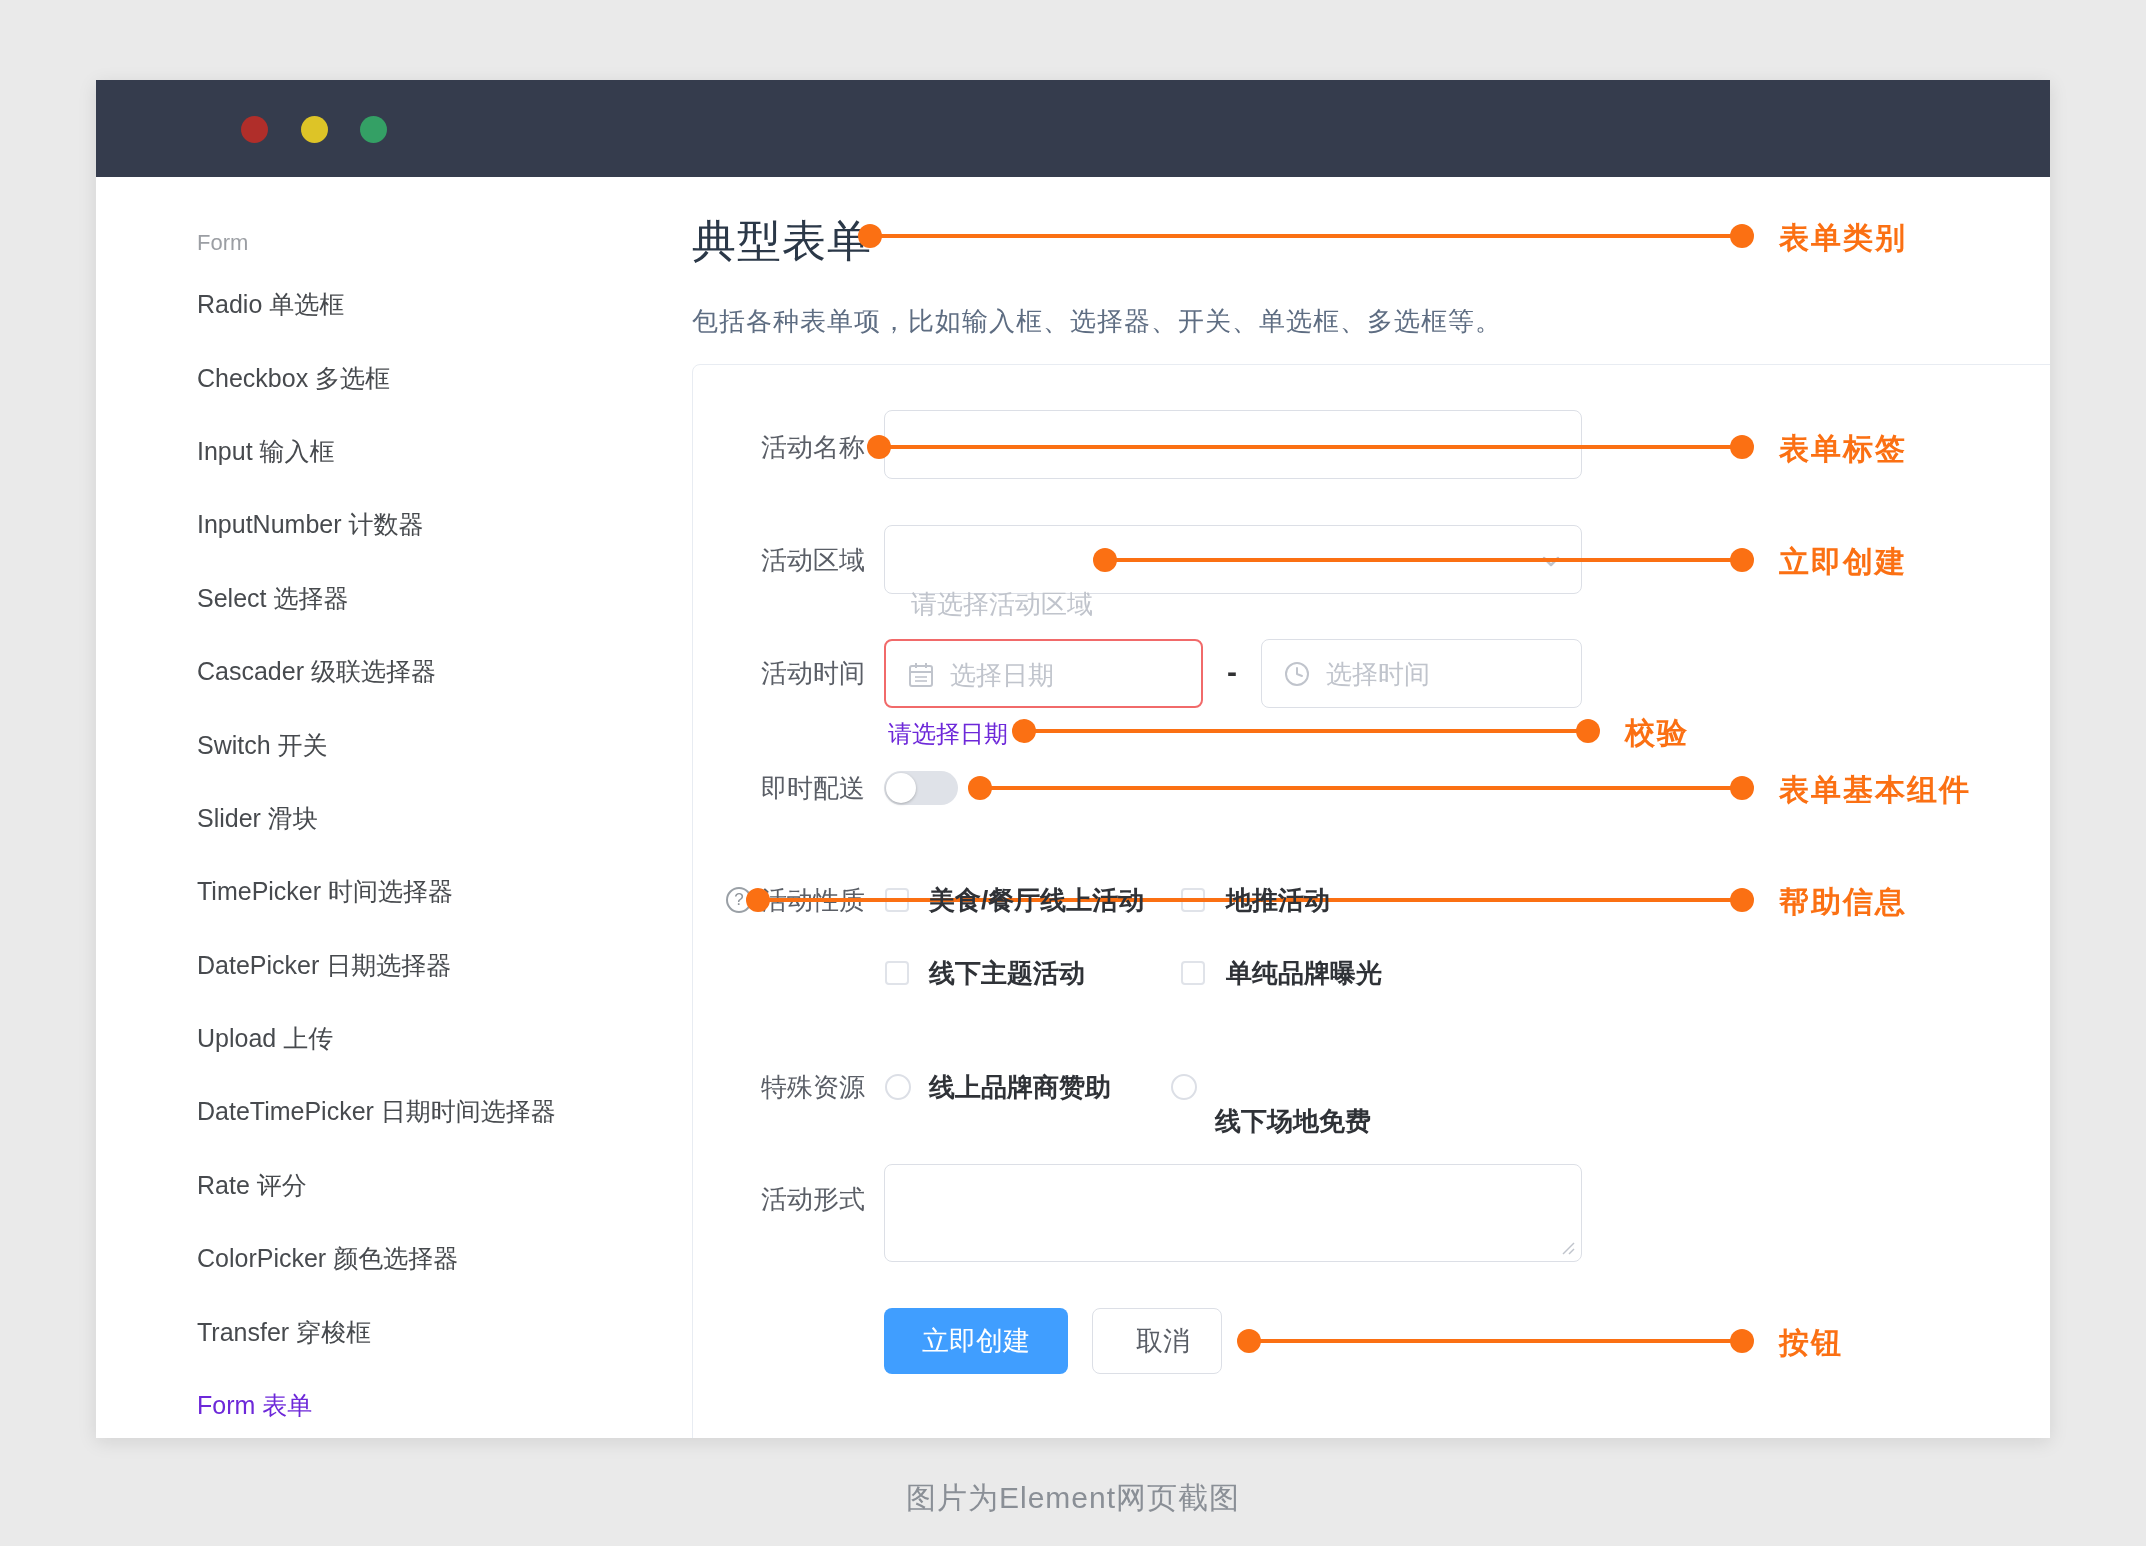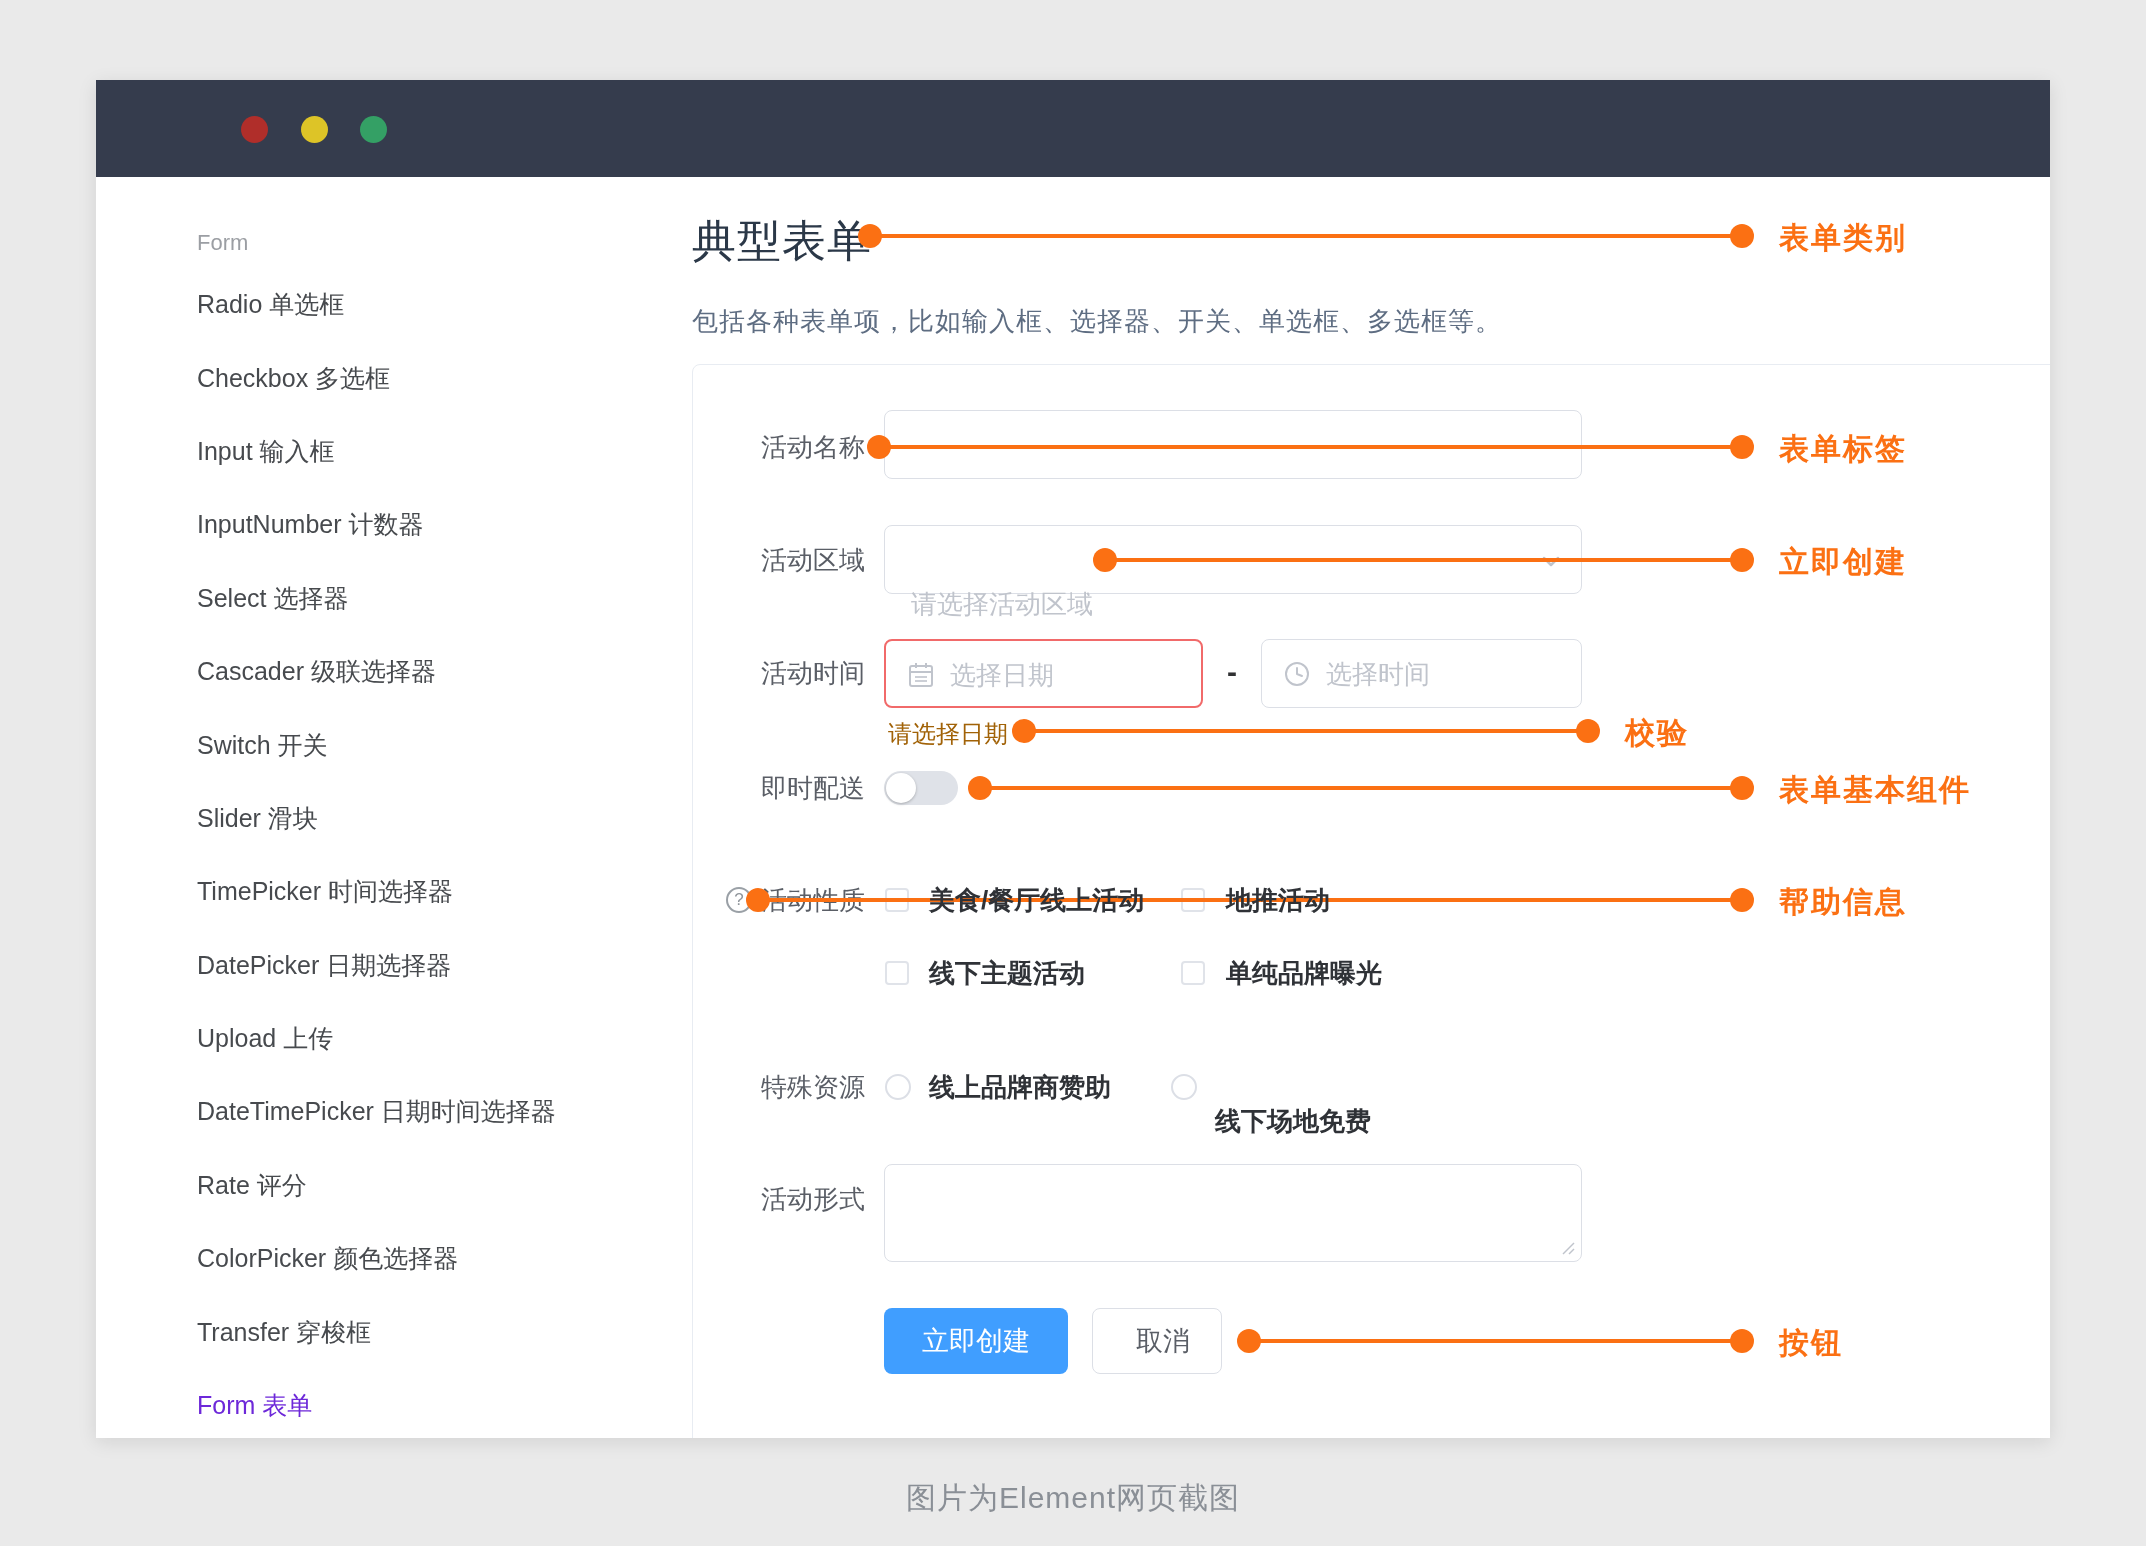--- a/index.html
+++ b/index.html
@@ -36,21 +36,21 @@
   .inp-name   { left:788px; top:330px; width:698px; height:69px; }
   .sel-region { left:788px; top:445px; width:698px; height:69px; }
   .sel-region .placeholder { position:absolute; left:26px; top:17px;margin-top:44px; }
   .sel-chevron { position:absolute; right:16px; top:21px; }
 
   .inp-date { left:788px; top:559px; width:319px; height:69px; border:2px solid #f16a6a; }
   .inp-time { left:1165px; top:559px; width:321px; height:69px; }
   .picker-icon { position:absolute; left:20px; top:19px; }
   .picker-ph { position:absolute; left:64px; top:17px; }
   .date-sep { position:absolute; left:1112px; top:575px; width:48px; text-align:center; font-size:30px; font-weight:700; color:#303133; }
-  .validation { position:absolute; left:792px; top:638px; font-size:24px; color:#a16207; white-space:nowrap; }
+  .validation { position:absolute; left:792px; top:638px; font-size:24px; color:#6d28d9; white-space:nowrap; }
 
   .switch { position:absolute; left:788px; top:691px; width:74px; height:34px; border-radius:17px; background:#dfe2e8; cursor:pointer; }
   .switch .knob { position:absolute; left:2px; top:2px; width:30px; height:30px; border-radius:50%; background:#fff; box-shadow:0 1px 3px rgba(0,0,0,.25); }
 
   .help-icon { position:absolute; left:630px; top:807px; width:26px; height:26px; border:2px solid #9aa0a6; border-radius:50%;
                font-size:17px; color:#8f959b; text-align:center; line-height:22px; }
   .lbl-nature { left:656px; width:113px; top:802px; }
 
   .checkbox { position:absolute; width:24px; height:24px; border:2px solid #e0e3e9; border-radius:4px; background:#fff; cursor:pointer; }
   .cb-text { position:absolute; font-size:26px; font-weight:700; color:#2f3237; white-space:nowrap; z-index:40; }

